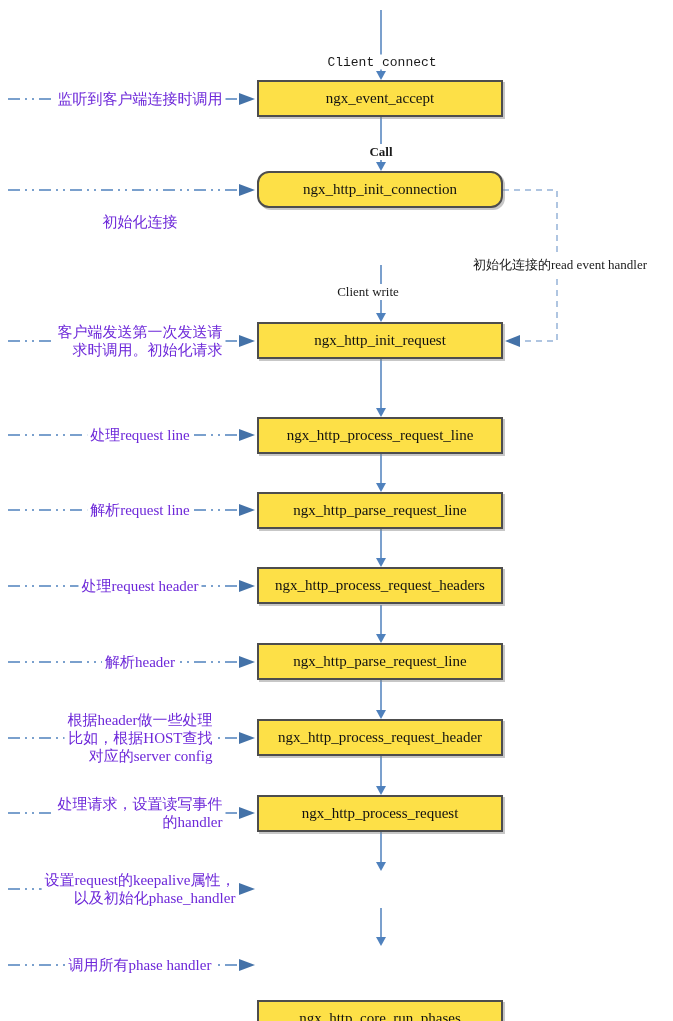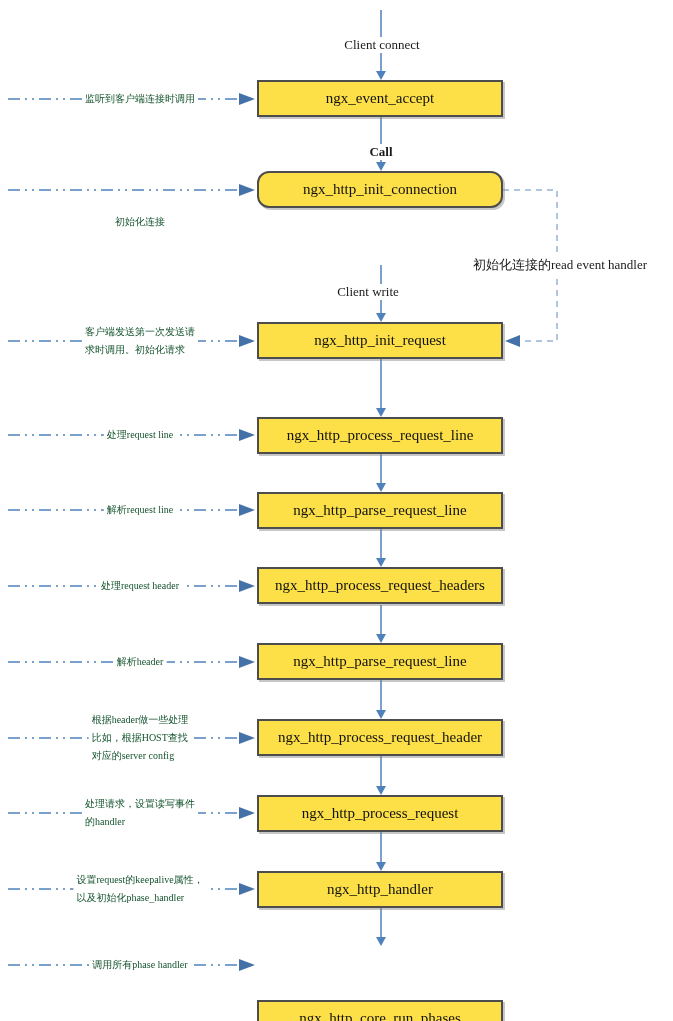--- a/index.html
+++ b/index.html
@@ -27,24 +27,24 @@
     font-size: 15px;
     color: #111111;
     box-shadow: 2px 2px 0 rgba(130,130,130,0.45);
     z-index: 2;
   }
 
   .annotation {
     position: absolute;
     left: 140px;
     transform: translate(-50%, -50%);
-    text-align: left;
-    font-size: 10px;
+    text-align: right;
+    font-size: 15px;
     line-height: 18px;
-    color: #14532d;
+    color: #6d28d9;
     background: #ffffff;
     padding: 0 3px;
     white-space: nowrap;
     z-index: 3;
   }
   .annotation span { display: block; }
 
   .flow-label {
     position: absolute;
     transform: translate(-50%, -50%);
@@ -114,35 +114,34 @@
       <polygon points="239,732 239,744 255,738"></polygon>
       <polygon points="239,807 239,819 255,813"></polygon>
       <polygon points="239,883 239,895 255,889"></polygon>
       <polygon points="239,959 239,971 255,965"></polygon>
     </g>
 
     <path d="M 503 190 L 557 190 L 557 341 L 520 341" stroke="#95b3d7" stroke-width="1.5" fill="none" stroke-dasharray="6 5"></path>
     <polygon points="520,335 520,347 505,341" fill="#4472a8"></polygon>
   </svg>
 
-  <div class="flow-label" style="left:382px; top:45px;">Client connect</div>
+  <div class="flow-label" style="left:382px; top:62px;font-family:Liberation Mono, monospace;">Client connect</div>
   <div class="flow-label" style="left:381px; top:152px;font-weight:bold;">Call</div>
   <div class="flow-label" style="left:368px; top:292px;">Client write</div>
   <div class="flow-label" style="left:560px; top:265px;">初始化连接的read event handler</div>
 
   <div class="node" style="top:80px;">ngx_event_accept</div>
   <div class="node" style="top:171px;border-radius:12px;">ngx_http_init_connection</div>
   <div class="node" style="top:322px;">ngx_http_init_request</div>
   <div class="node" style="top:417px;">ngx_http_process_request_line</div>
   <div class="node" style="top:492px;">ngx_http_parse_request_line</div>
   <div class="node" style="top:567px;">ngx_http_process_request_headers</div>
   <div class="node" style="top:643px;">ngx_http_parse_request_line</div>
   <div class="node" style="top:795px;">ngx_http_process_request</div>
   <div class="node" style="top:719px;">ngx_http_process_request_header</div>
-  <div class="node" style="top:871px;">ngx_http_handler</div>
   <div class="node" style="top:1000px;">ngx_http_core_run_phases</div>
 
   <div class="annotation" style="top:99px;">
     <span>监听到客户端连接时调用</span>
   </div>
   <div class="annotation" style="top:190px;margin-top:32px;">
     <span>初始化连接</span>
   </div>
   <div class="annotation" style="top:341px;">
     <span>客户端发送第一次发送请</span>

